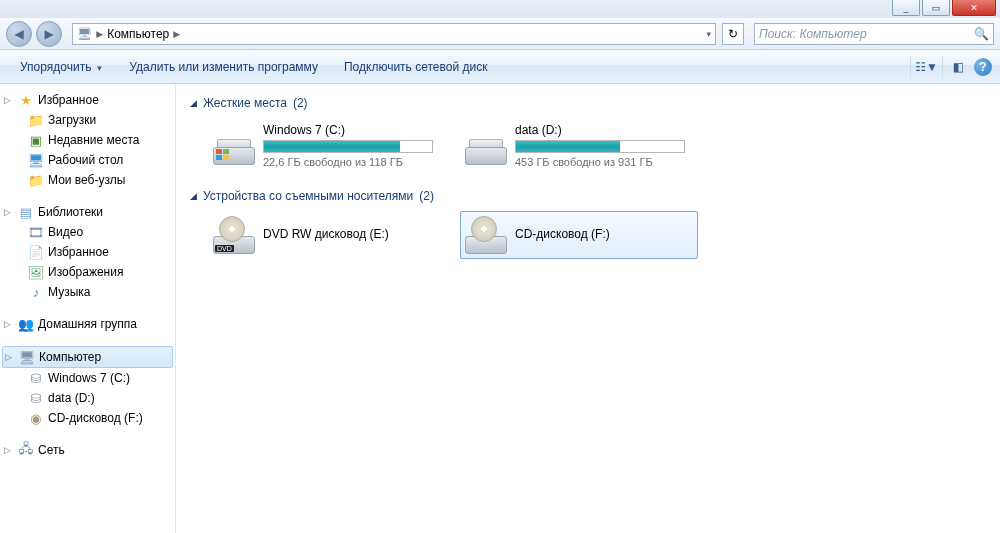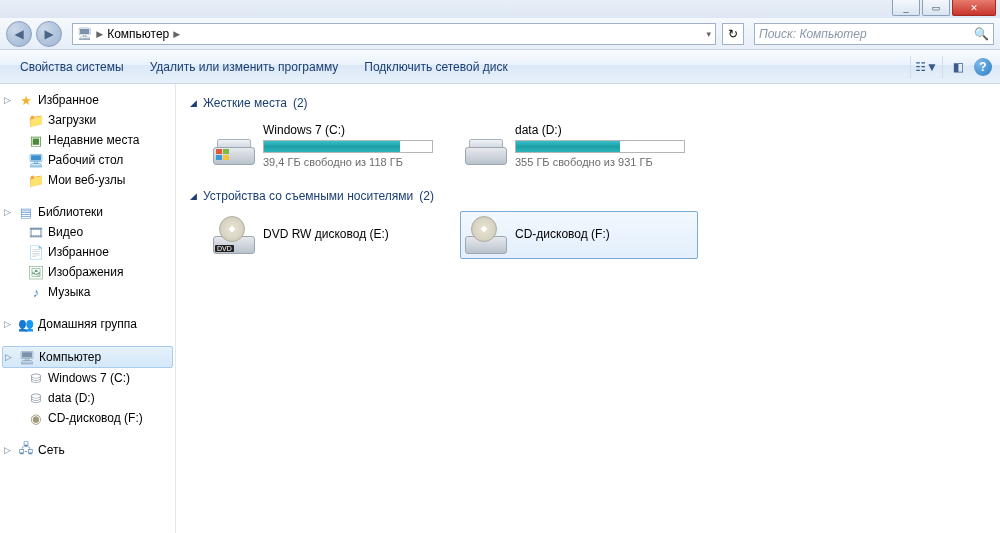--- a/index.html
+++ b/index.html
@@ -107,21 +107,21 @@
   <div class="refreshbtn">
       <span>↻</span>
     </div>
   <div class="searchbox">
     <span>Поиск: Компьютер</span>
     <span class="mag">🔍</span>
   </div>
 </div>
 
 <div class="toolbar">
-  <div class="tbtn">Свойства системы</div>
+  <div class="tbtn"><span>Упорядочить</span><span class="drop">▼</span></div>
   <div class="tbtn">Удалить или изменить программу</div>
   <div class="tbtn">Подключить сетевой диск</div>
   <div class="toolbar-right">
     <div class="icobtn">
         <span>☷</span>
         <span class="drop">▼</span>
       </div>
     <div class="icobtn">
         <span>◧</span>
       </div>
@@ -244,34 +244,34 @@
               <span class="g"></span>
               <span class="b"></span>
               <span class="y"></span>
             </div>
         </div>
         <div class="tile-info">
           <div class="tile-name">Windows 7 (C:)</div>
           <div class="capbar">
               <div class="capfill" id="fill0" style="width: 81%;"></div>
             </div>
-          <div class="capstat">39,4 ГБ свободно из 118 ГБ</div>
+          <div class="capstat">22,6 ГБ свободно из 118 ГБ</div>
         </div>
       </div>
       <div class="tile">
         <div class="drive-ico">
           <div class="hdd-top"></div>
             <div class="hdd-body"></div>
         </div>
         <div class="tile-info">
           <div class="tile-name">data (D:)</div>
           <div class="capbar">
               <div class="capfill" id="fill1" style="width: 62%;"></div>
             </div>
-          <div class="capstat">355 ГБ свободно из 931 ГБ</div>
+          <div class="capstat">453 ГБ свободно из 931 ГБ</div>
         </div>
       </div>
     </div>
 
     <div class="group-head">
       <span class="tri">◢</span>
       <span>Устройства со съемными носителями</span>
       <span class="cnt">(2)</span>
     </div>
     <div class="tiles">

